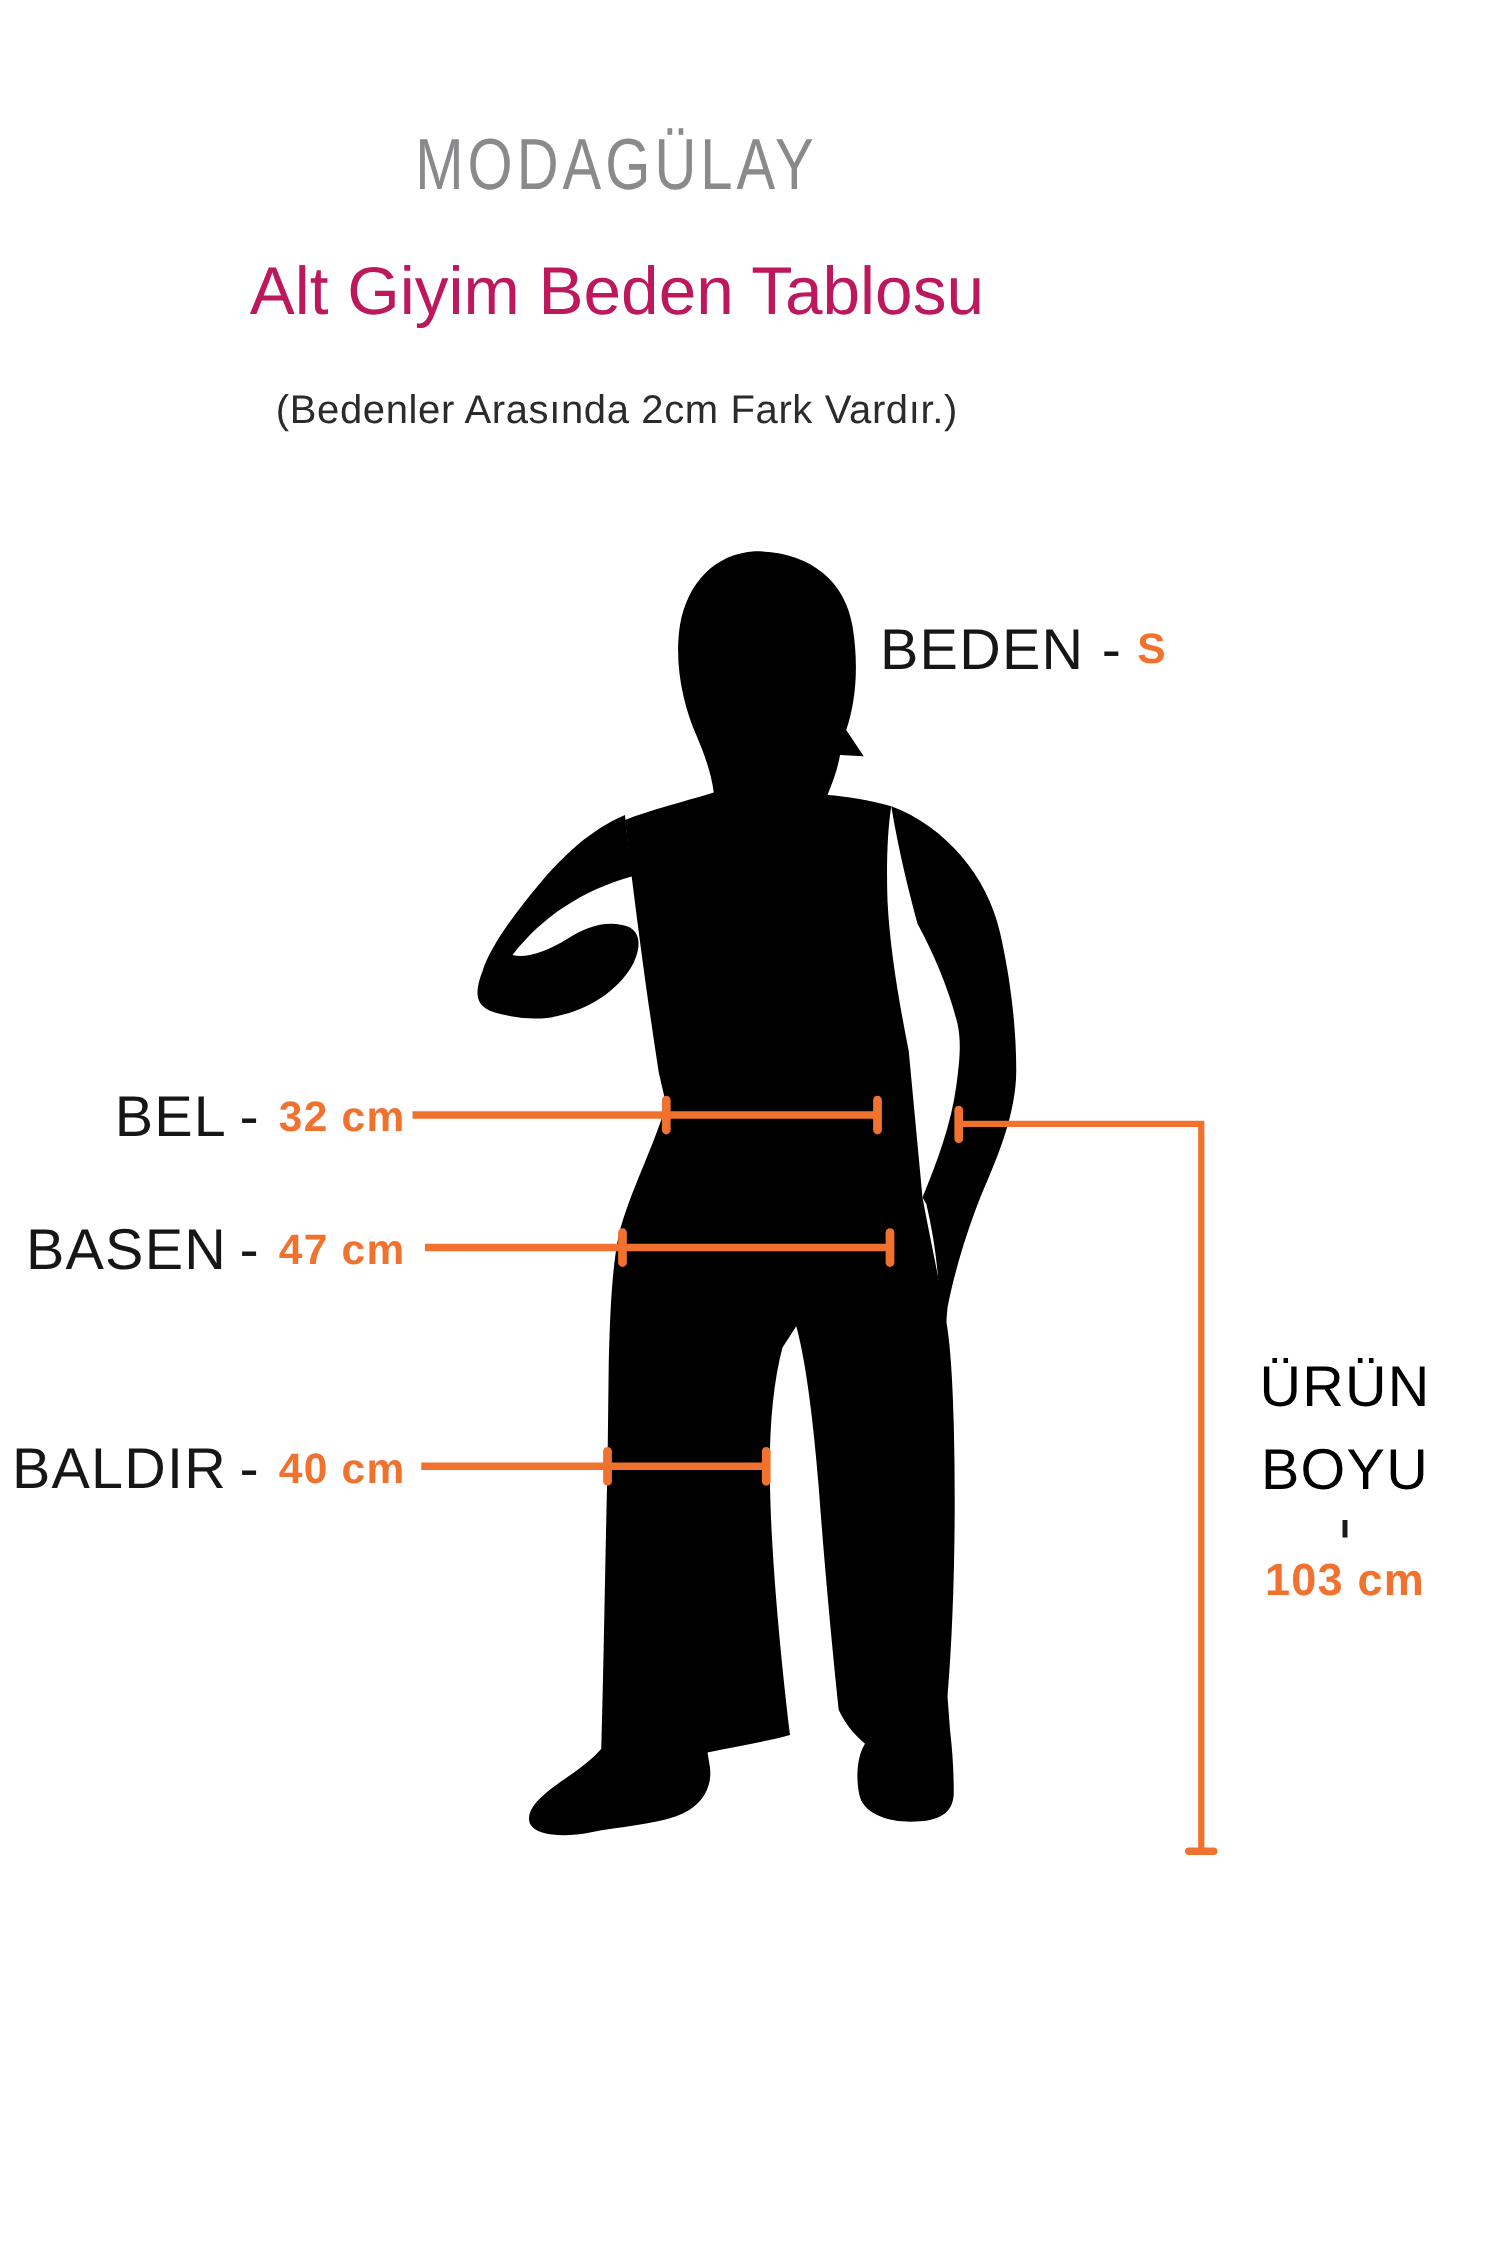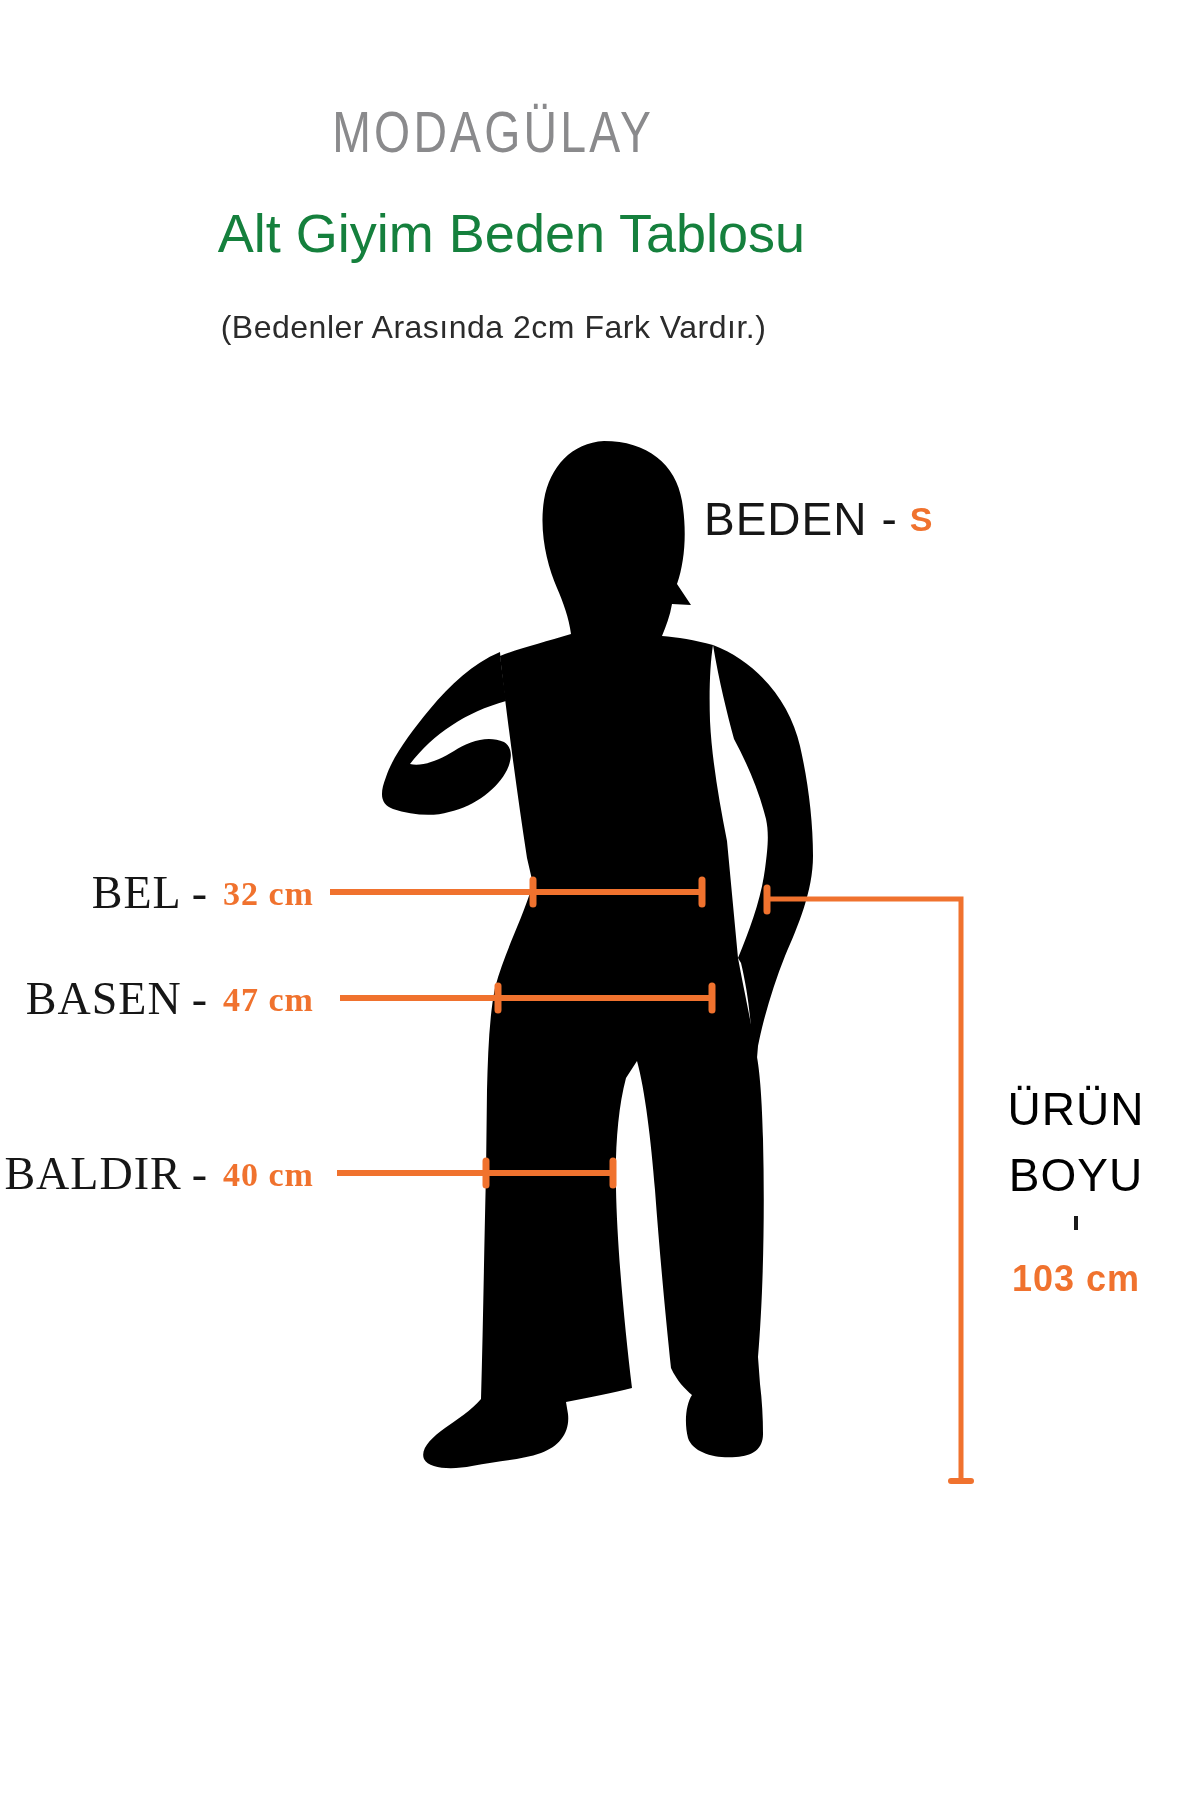--- a/index.html
+++ b/index.html
@@ -2,38 +2,38 @@
 <html><head>
 <meta charset="utf-8">
 <style>
   html,body{margin:0;padding:0;background:#fff;}
   #page{position:relative;width:1200px;height:1800px;background:#fff;overflow:hidden;
         font-family:"Liberation Sans",sans-serif;color:#1a1a1a;}
   .centered{position:absolute;left:0;width:987px;text-align:center;}
   #brand{top:98px;}
   #brand .brand-inner{display:inline-block;font-size:58px;font-weight:500;letter-spacing:4px;
         color:#8A8A8C;transform:scaleX(0.80);transform-origin:center;}
-  #title{top:202px;font-size:54px;font-weight:500;color:#15803d;margin-left:18px;}
+  #title{top:202px;font-size:54px;font-weight:500;color:#be185d;}
   #subtitle{top:290px;font-size:32px;font-weight:300;color:#2b2b2b;letter-spacing:0.5px;margin-top:19px;}
   .big-label{font-size:46px;font-weight:400;color:#161616;letter-spacing:1px;}
   .orange-val{color:#F0722E;font-weight:600;letter-spacing:1px;}
   #beden-row{position:absolute;left:704px;top:492px;display:inline-flex;align-items:center;}
   #beden-row .sep{margin:0 12px 0 14px;}
   #beden-row .size-val{font-size:34px;}
-  .m-row{position:absolute;left:0;top:0;width:995px;height:52px;font-family:Liberation Serif, serif;}
+  .m-row{position:absolute;left:0;top:0;width:995px;height:52px;}
   .m-label{position:absolute;left:0;top:0;width:208px;text-align:right;white-space:nowrap;}
   .m-label .sep{margin-left:10px;}
   .m-value{position:absolute;left:223px;top:9px;font-size:34px;}
   #row-bel{top:866px;}
   #row-basen{top:972px;}
   #row-baldir{top:1147px;}
   #urun-block{position:absolute;left:986px;top:1076px;width:180px;text-align:center;}
   #urun-block .ulabel{font-size:46px;line-height:66px;letter-spacing:1px;color:#000000;}
   #urun-tick{width:4px;height:14px;background:#1a1a1a;margin:8px auto 0 auto;}
-  #urun-value{margin-top:28px;font-size:36px;}
+  #urun-value{margin-top:13px;font-size:36px;}
   #fig-svg{position:absolute;left:0;top:0;width:1200px;height:1800px;pointer-events:none;}
 </style>
 </head>
 <body>
 
 <div id="page">
 
   <div id="brand" class="centered">
     <span class="brand-inner">MODAGÜLAY</span>
   </div>

